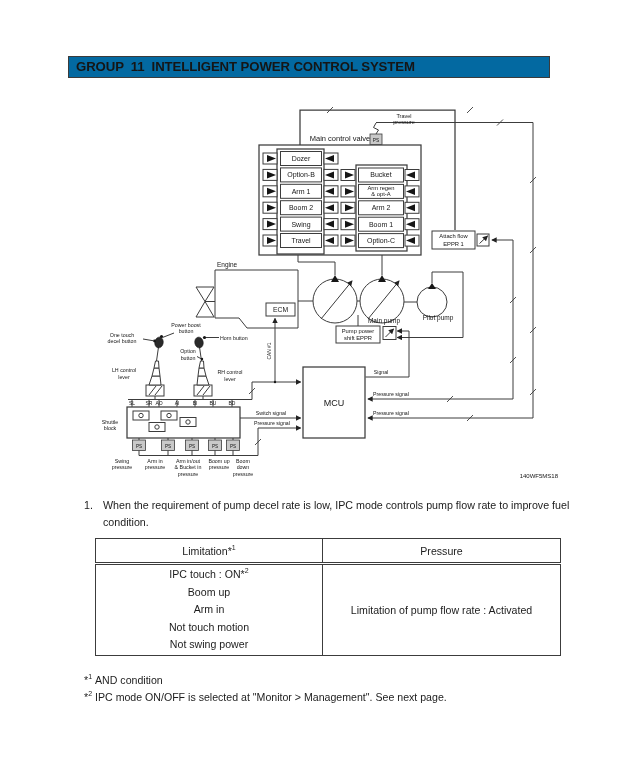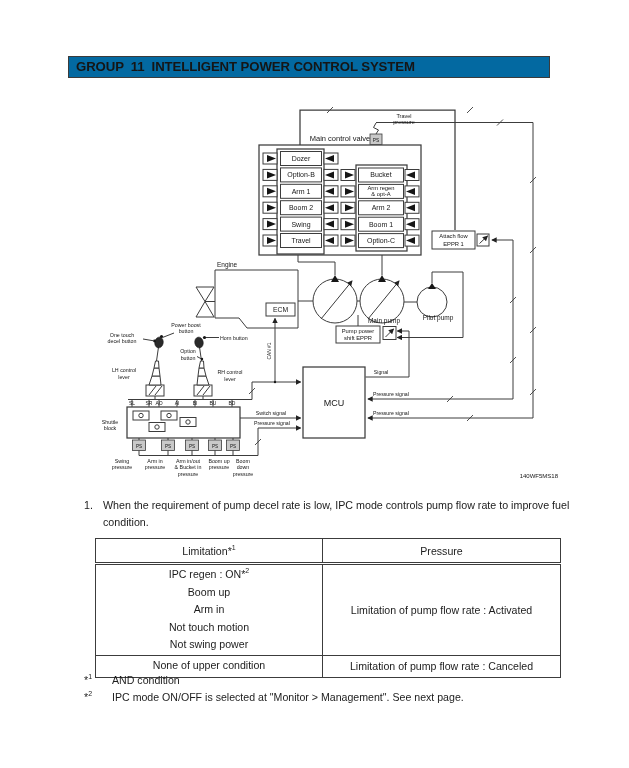--- a/index.html
+++ b/index.html
@@ -24,21 +24,21 @@
   table.cond{position:absolute;left:95px;top:538px;width:466px;border-collapse:collapse;
     table-layout:fixed;font-size:10.6px;color:#1c1c1c;border:1.3px solid #3c3c3c;}
   table.cond th{font-weight:normal;height:21px;border-bottom:3px double #3c3c3c;text-align:center;}
   table.cond th+th, table.cond td+td{border-left:1.1px solid #3c3c3c;}
   table.cond tbody tr+tr td{border-top:1px solid #3c3c3c;}
   table.cond td{text-align:center;vertical-align:middle;padding:1px 2px;}
   table.cond tbody tr:last-child td{height:19px;}
   .cline{line-height:17.5px;text-align:center;}
   sup{font-size:7px;vertical-align:super;line-height:0;}
   .footnotes{position:absolute;left:84px;top:672px;font-size:10.6px;line-height:17px;}
-  .fn .fn-text{margin-left:20px;}
+  .fn .fn-text{margin-left:3px;}
 </style>
 </head>
 <body>
 
 <div class="page">
 
   <div class="title-bar">GROUP  11  INTELLIGENT POWER CONTROL SYSTEM</div>
 
   <svg class="diagram" viewBox="0 95 629 395">
     <defs>
@@ -350,34 +350,28 @@
       </colgroup>
     <thead>
       <tr>
         <th><span>Limitation*</span><sup>1</sup></th>
         <th><span>Pressure</span><sup></sup></th>
       </tr>
     </thead>
     <tbody id="tbl-body">
         <tr>
           <td>
-            <div class="cline"><span>IPC regen : ON*</span><sup>2</sup></div>
+            <div class="cline"><span>IPC touch : ON*</span><sup>2</sup></div>
             <div class="cline"><span>Boom up</span></div>
             <div class="cline"><span>Arm in</span></div>
             <div class="cline"><span>Not touch motion</span></div>
             <div class="cline"><span>Not swing power</span></div>
           </td>
           <td>Limitation of pump flow rate : Activated</td>
         </tr>
-        <tr>
-          <td>
-            <div class="cline"><span>None of upper condition</span></div>
-          </td>
-          <td>Limitation of pump flow rate : Canceled</td>
-        </tr>
       </tbody>
   </table>
 
   <div class="footnotes" id="footnotes">
       <div class="fn"><span>*</span><sup>1</sup><span class="fn-text">AND condition</span></div>
       <div class="fn"><span>*</span><sup>2</sup><span class="fn-text">IPC mode ON/OFF is selected at "Monitor &gt; Management". See next page.</span></div>
     </div>
 
 </div>
 

